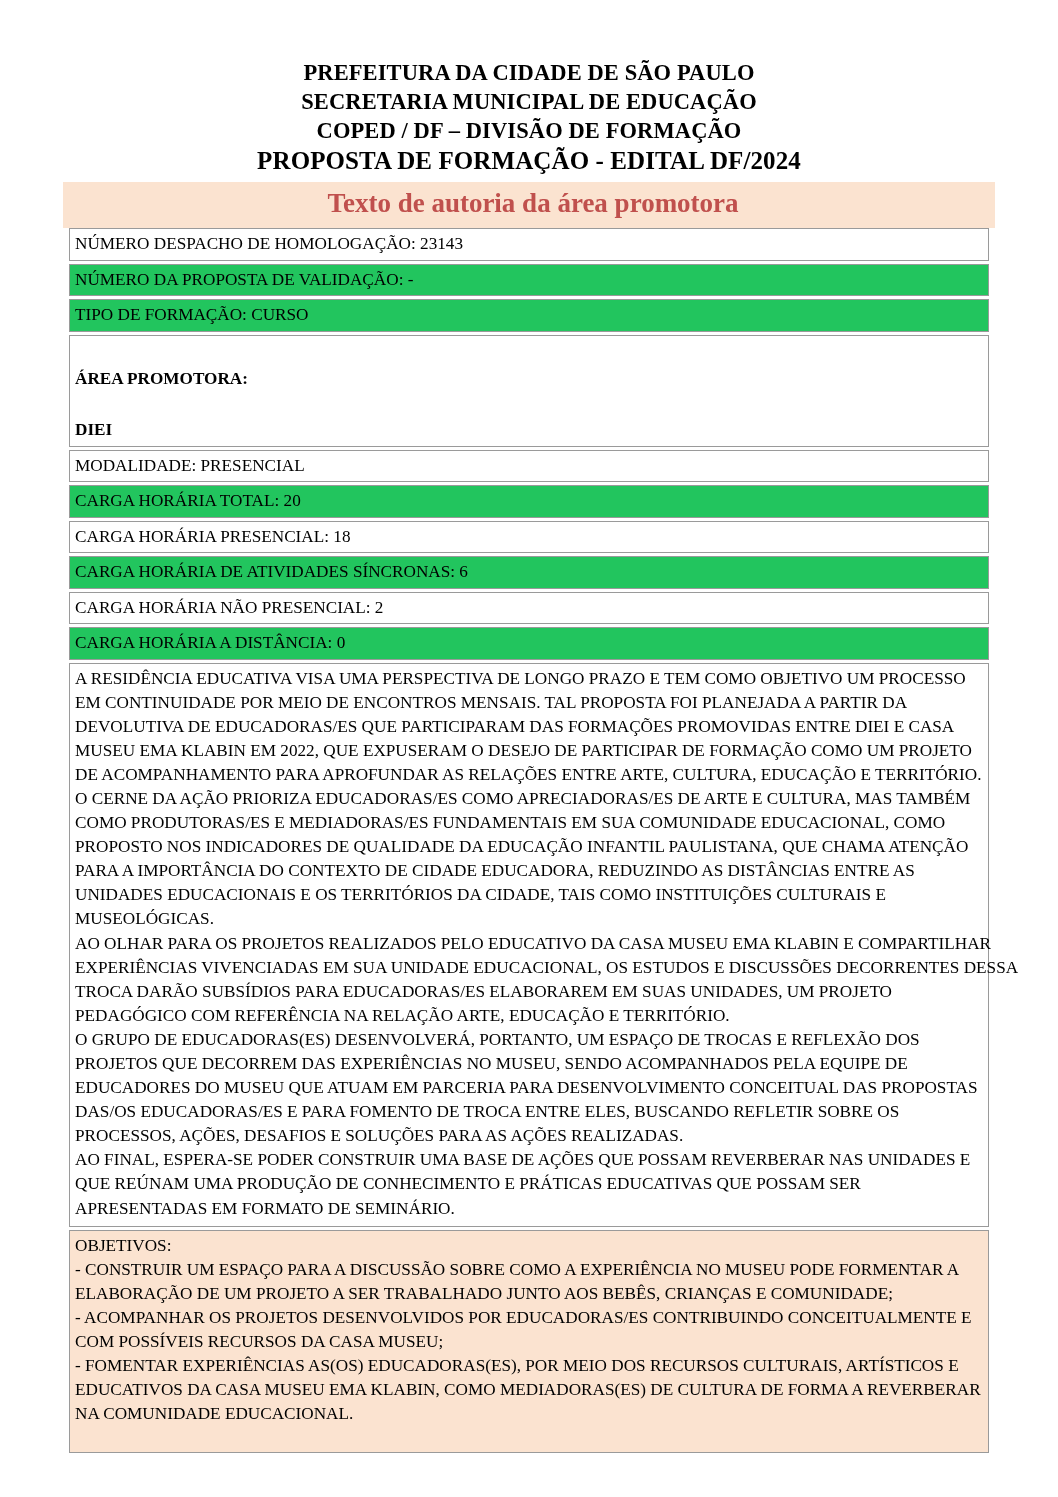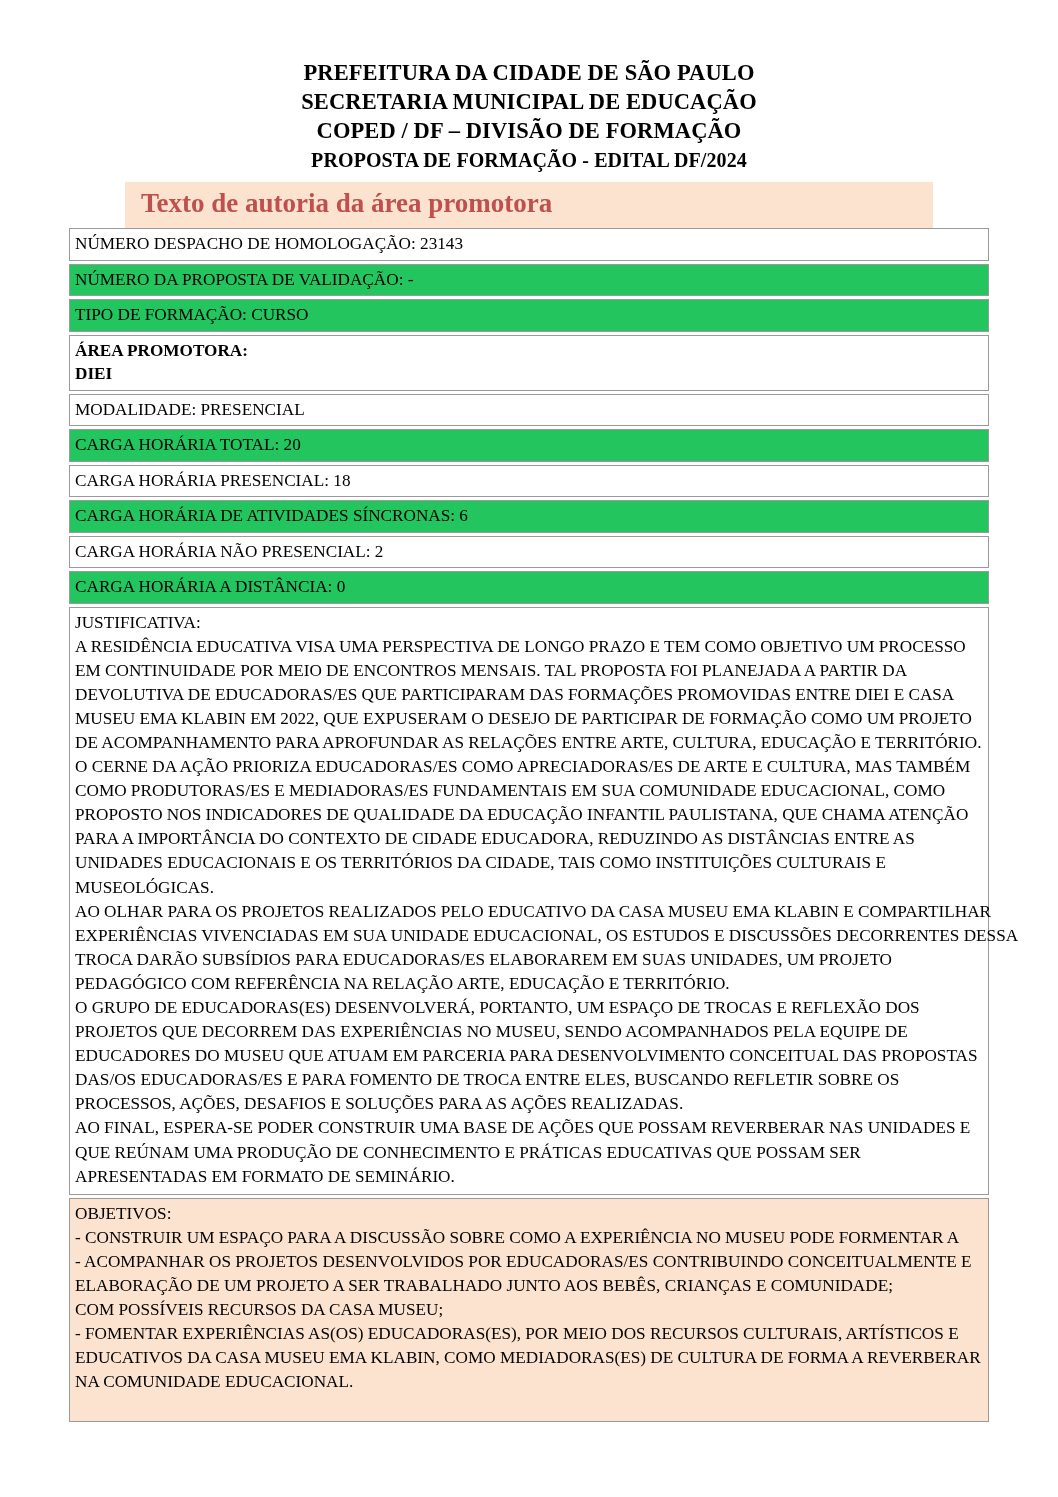--- a/index.html
+++ b/index.html
@@ -31,30 +31,31 @@
     text-align: center;
   }
   .doc-header .hline {
     font-weight: bold;
     font-size: 22.5px;
     line-height: 29px;
     letter-spacing: 0.1px;
     white-space: nowrap;
   }
   .doc-header .hline.big {
-    font-size: 20px;
+    font-size: 25px;
     line-height: 31px;
   }
 
   
   .banner {
     margin: 6px auto 0 auto;
-    width: 808px;
+    width: 932px;
     background: #FBE3D0;
-    padding: 5px 0 8px 16px;
+    text-align: center;
+    padding: 5px 0 8px 8px;
     box-sizing: border-box;
   }
   .banner-text {
     color: #C0504D;
     font-weight: bold;
     font-size: 27px;
     line-height: 33px;
     white-space: nowrap;
   }
 
@@ -74,20 +75,21 @@
     line-height: 23.5px;
   }
   .row.alt {
     background: #22c55e;
   }
   .row .ln {
     white-space: nowrap;
   }
   .row.bold .ln {
     font-weight: bold;
+    margin-top: 28px;
   }
 
   
   .block {
     box-sizing: border-box;
     border: 1px solid #9a9a9a;
     background: #ffffff;
     padding: 3px 5px 5px 5px;
     margin-bottom: 3px;
     font-size: 17.2px;
@@ -158,21 +160,20 @@
 
     <div class="row">
       <div class="ln">CARGA HORÁRIA NÃO PRESENCIAL: 2</div>
     </div>
 
     <div class="row alt">
       <div class="ln">CARGA HORÁRIA A DISTÂNCIA: 0</div>
     </div>
 
     <div class="block">
-      <div class="ln">JUSTIFICATIVA:</div>
       <div class="ln">A RESIDÊNCIA EDUCATIVA VISA UMA PERSPECTIVA DE LONGO PRAZO E TEM COMO OBJETIVO UM PROCESSO</div>
       <div class="ln">EM CONTINUIDADE POR MEIO DE ENCONTROS MENSAIS. TAL PROPOSTA FOI PLANEJADA A PARTIR DA</div>
       <div class="ln">DEVOLUTIVA DE EDUCADORAS/ES QUE PARTICIPARAM DAS FORMAÇÕES PROMOVIDAS ENTRE DIEI E CASA</div>
       <div class="ln">MUSEU EMA KLABIN EM 2022, QUE EXPUSERAM O DESEJO DE PARTICIPAR DE FORMAÇÃO COMO UM PROJETO</div>
       <div class="ln">DE ACOMPANHAMENTO PARA APROFUNDAR AS RELAÇÕES ENTRE ARTE, CULTURA, EDUCAÇÃO E TERRITÓRIO.</div>
       <div class="ln">O CERNE DA AÇÃO PRIORIZA EDUCADORAS/ES COMO APRECIADORAS/ES DE ARTE E CULTURA, MAS TAMBÉM</div>
       <div class="ln">COMO PRODUTORAS/ES E MEDIADORAS/ES FUNDAMENTAIS EM SUA COMUNIDADE EDUCACIONAL, COMO</div>
       <div class="ln">PROPOSTO NOS INDICADORES DE QUALIDADE DA EDUCAÇÃO INFANTIL PAULISTANA, QUE CHAMA ATENÇÃO</div>
       <div class="ln">PARA A IMPORTÂNCIA DO CONTEXTO DE CIDADE EDUCADORA, REDUZINDO AS DISTÂNCIAS ENTRE AS</div>
       <div class="ln">UNIDADES EDUCACIONAIS E OS TERRITÓRIOS DA CIDADE, TAIS COMO INSTITUIÇÕES CULTURAIS E</div>
@@ -187,22 +188,22 @@
       <div class="ln">DAS/OS EDUCADORAS/ES E PARA FOMENTO DE TROCA ENTRE ELES, BUSCANDO REFLETIR SOBRE OS</div>
       <div class="ln">PROCESSOS, AÇÕES, DESAFIOS E SOLUÇÕES PARA AS AÇÕES REALIZADAS.</div>
       <div class="ln">AO FINAL, ESPERA-SE PODER CONSTRUIR UMA BASE DE AÇÕES QUE POSSAM REVERBERAR NAS UNIDADES E</div>
       <div class="ln">QUE REÚNAM UMA PRODUÇÃO DE CONHECIMENTO E PRÁTICAS EDUCATIVAS QUE POSSAM SER</div>
       <div class="ln">APRESENTADAS EM FORMATO DE SEMINÁRIO.</div>
     </div>
 
     <div class="block alt objetivos">
       <div class="ln">OBJETIVOS:</div>
       <div class="ln">- CONSTRUIR UM ESPAÇO PARA A DISCUSSÃO SOBRE COMO A EXPERIÊNCIA NO MUSEU PODE FORMENTAR A</div>
+      <div class="ln">ELABORAÇÃO DE UM PROJETO A SER TRABALHADO JUNTO AOS BEBÊS, CRIANÇAS E COMUNIDADE;</div>
       <div class="ln">- ACOMPANHAR OS PROJETOS DESENVOLVIDOS POR EDUCADORAS/ES CONTRIBUINDO CONCEITUALMENTE E</div>
-      <div class="ln">ELABORAÇÃO DE UM PROJETO A SER TRABALHADO JUNTO AOS BEBÊS, CRIANÇAS E COMUNIDADE;</div>
       <div class="ln">COM POSSÍVEIS RECURSOS DA CASA MUSEU;</div>
       <div class="ln">- FOMENTAR EXPERIÊNCIAS AS(OS) EDUCADORAS(ES), POR MEIO DOS RECURSOS CULTURAIS, ARTÍSTICOS E</div>
       <div class="ln">EDUCATIVOS DA CASA MUSEU EMA KLABIN, COMO MEDIADORAS(ES) DE CULTURA DE FORMA A REVERBERAR</div>
       <div class="ln">NA COMUNIDADE EDUCACIONAL.</div>
     </div>
 
   </div>
 </div>
 
 </body></html>

